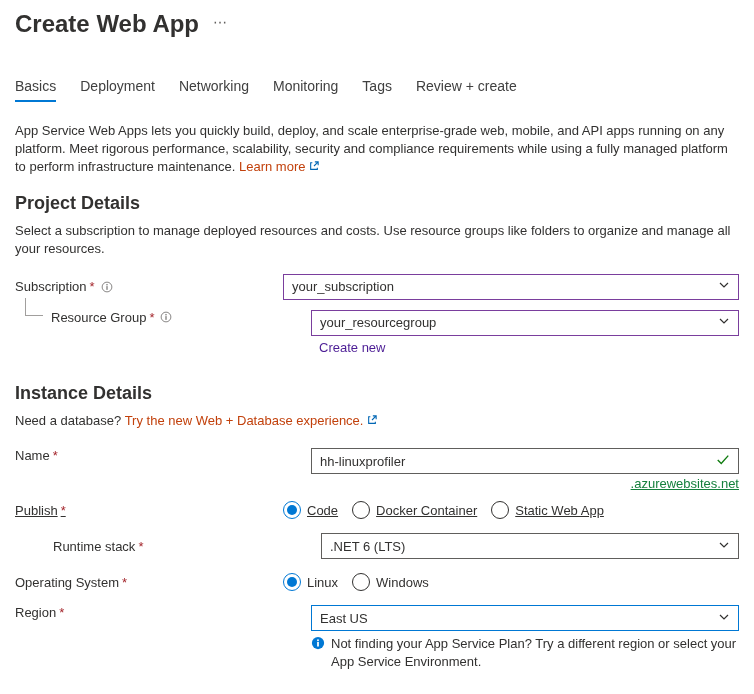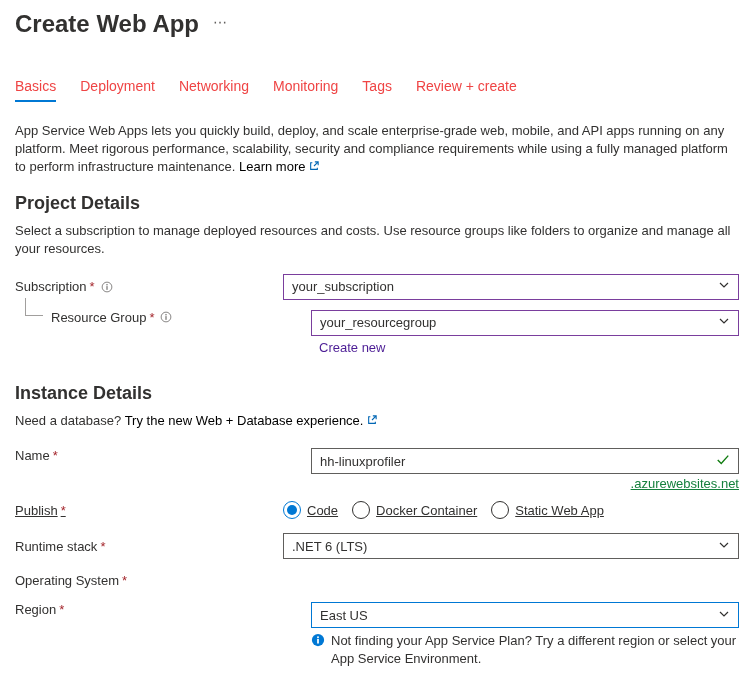--- a/index.html
+++ b/index.html
@@ -9,21 +9,21 @@
     font-family: "Segoe UI", Arial, sans-serif;
     font-size: 13px;
     color: #323130;
     background: #fff;
     width: 754px;
   }
   .header { display: flex; align-items: center; margin-bottom: 40px; }
   .header h1 { font-size: 24px; font-weight: 600; margin: 0; }
   .header .dots { margin-left: 14px; color: #605e5c; letter-spacing: 1px; cursor: pointer; font-size: 14px; position: relative; top: -2px; }
   .tabs { display: flex; gap: 24px; border-bottom: none; margin-bottom: 20px; }
-  .tab { padding-bottom: 6px; font-size: 14px; color: #ef4444; cursor: pointer; border-bottom: 2px solid transparent; }
+  .tab { padding-bottom: 6px; font-size: 14px; color: #404040; cursor: pointer; border-bottom: 2px solid transparent; }
   .tab.active { border-bottom: 2px solid #0078d4; font-weight: 400; }
   .intro { font-size: 13px; line-height: 1.4; margin-bottom: 16px; }
   .intro a { color: #0066b4; text-decoration: none; cursor: pointer; }
   .ext-icon { display: inline-block; margin-left: 4px; }
   .ext-icon svg { width: 10px; height: 10px; }
   h2 { font-size: 18px; font-weight: 600; margin: 16px 0 8px 0; }
   .section-desc { font-size: 13px; line-height: 1.4; margin-bottom: 16px; }
   .row { display: flex; align-items: center; margin-bottom: 10px; }
   .row.tall { align-items: flex-start; gap: 28px; }
   .label-col { width: 268px; font-size: 13px; display: flex; align-items: center; }
@@ -53,21 +53,21 @@
   .radio { display: flex; align-items: center; gap: 6px; cursor: pointer; }
   .radio-outer {
     width: 18px; height: 18px; border: 1px solid #323130; border-radius: 50%;
     display: flex; align-items: center; justify-content: center;
   }
   .radio.selected .radio-outer { border-color: #0078d4; }
   .radio-inner { width: 10px; height: 10px; background: #0078d4; border-radius: 50%; }
   .hint { display: flex; align-items: flex-start; gap: 6px; font-size: 13px; margin-top: 4px; line-height: 1.4; }
   .hint-icon { flex-shrink: 0; margin-top: 1px; }
   .hint-icon svg { width: 14px; height: 14px; }
-  a.plain { color: #000000; text-decoration: none; cursor: pointer; }
+  a.plain { color: #c2410c; text-decoration: none; cursor: pointer; }
 </style>
 </head>
 <body>
 
 <div class="header">
   <h1>Create Web App</h1>
   <span class="dots">⋯</span>
 </div>
 
 <div class="tabs">
@@ -175,39 +175,53 @@
         <span>Docker Container</span>
       </div>
       <div class="radio">
         <span class="radio-outer"></span>
         <span>Static Web App</span>
       </div>
     </div>
   </div>
 </div>
 
-<div class="row" style="margin-top:14px;">
+<div class="row" style="margin-top:14px;margin-left:38px;">
   <div class="label-col">
     <span>Runtime stack</span>
       <span class="req">*</span>
   </div>
   <div class="field-col">
     <div class="select">
       <span>.NET 6 (LTS)</span>
       <span class="chev"><svg viewBox="0 0 12 12">
             <path fill="none" stroke="#323130" stroke-width="1.2" d="M2 4l4 4 4-4"></path>
           </svg></span>
     </div>
   </div>
 </div>
 
 <div class="row" style="margin-top:14px;">
   <div class="label-col">
     <span>Operating System</span>
       <span class="req">*</span>
+  </div>
+  <div class="field-col">
+    <div class="radios">
+      <div class="radio selected">
+        <span class="radio-outer">
+            <span class="radio-inner"></span>
+          </span>
+        <span>Linux</span>
+      </div>
+      <div class="radio">
+        <span class="radio-outer"></span>
+        <span>Windows</span>
+      </div>
+    </div>
   </div>
 </div>
 
 <div class="row tall" style="margin-top:14px;">
   <div class="label-col">
     <span>Region</span>
       <span class="req">*</span>
   </div>
   <div class="field-col">
     <div class="select blue">

